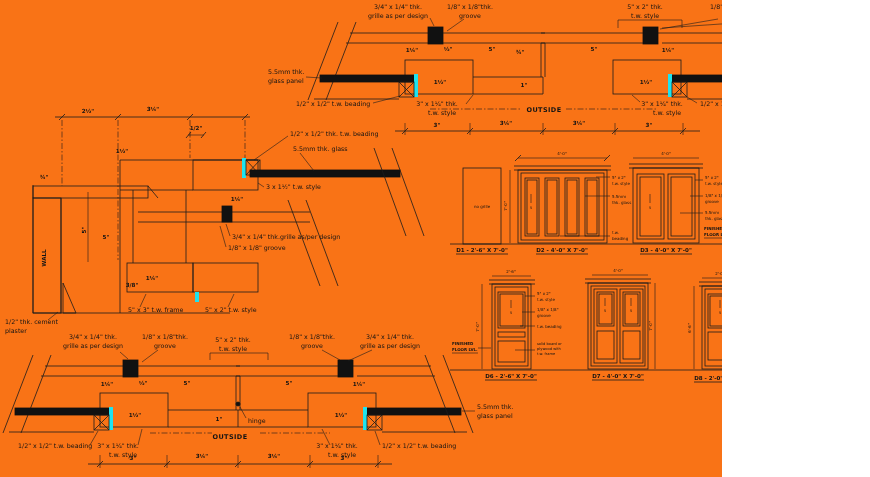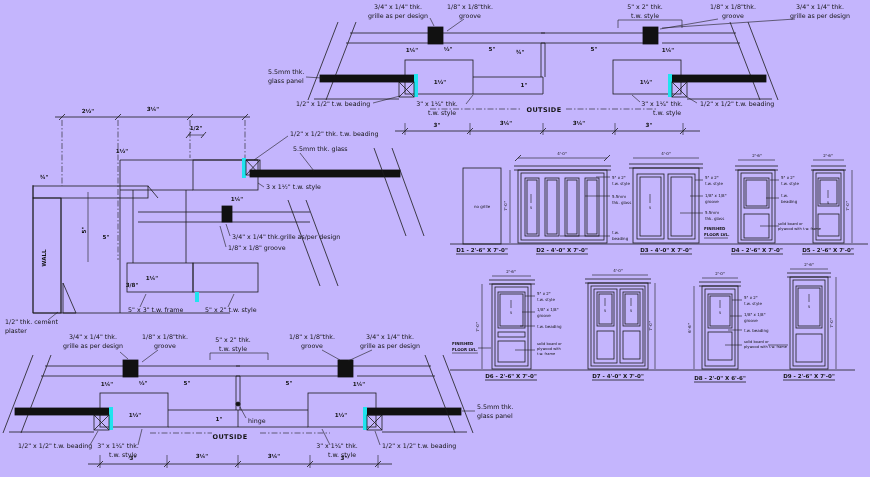--- a/index.html
+++ b/index.html
@@ -1,16 +1,16 @@
 <!DOCTYPE html>
 <html><head>
 <meta charset="utf-8">
 <style>
   html,body{margin:0;padding:0;background:#ffffff}
-  .stage{position:relative;width:870px;height:477px;background:#c4b5fd;overflow:hidden}
+  .stage{position:relative;width:722px;height:477px;background:#f97316;overflow:hidden}
   svg{display:block}
   line,rect,polyline,polygon,circle,path{stroke:#1c1c1c;stroke-width:0.8;fill:none}
   .thin{stroke-width:0.6}
   .solid{fill:#111;stroke:#111}
   .cyan{fill:#1fe3ee;stroke:none}
   .cl{stroke-dasharray:6 2 1.5 2;stroke-width:0.6}
   text{font-family:"DejaVu Sans",sans-serif;fill:#141414;stroke:none}
   .n{font-size:6.3px;text-anchor:middle}
   .ns{font-size:6.3px;text-anchor:start}
   .d{font-size:5.6px;text-anchor:middle;font-weight:bold}

